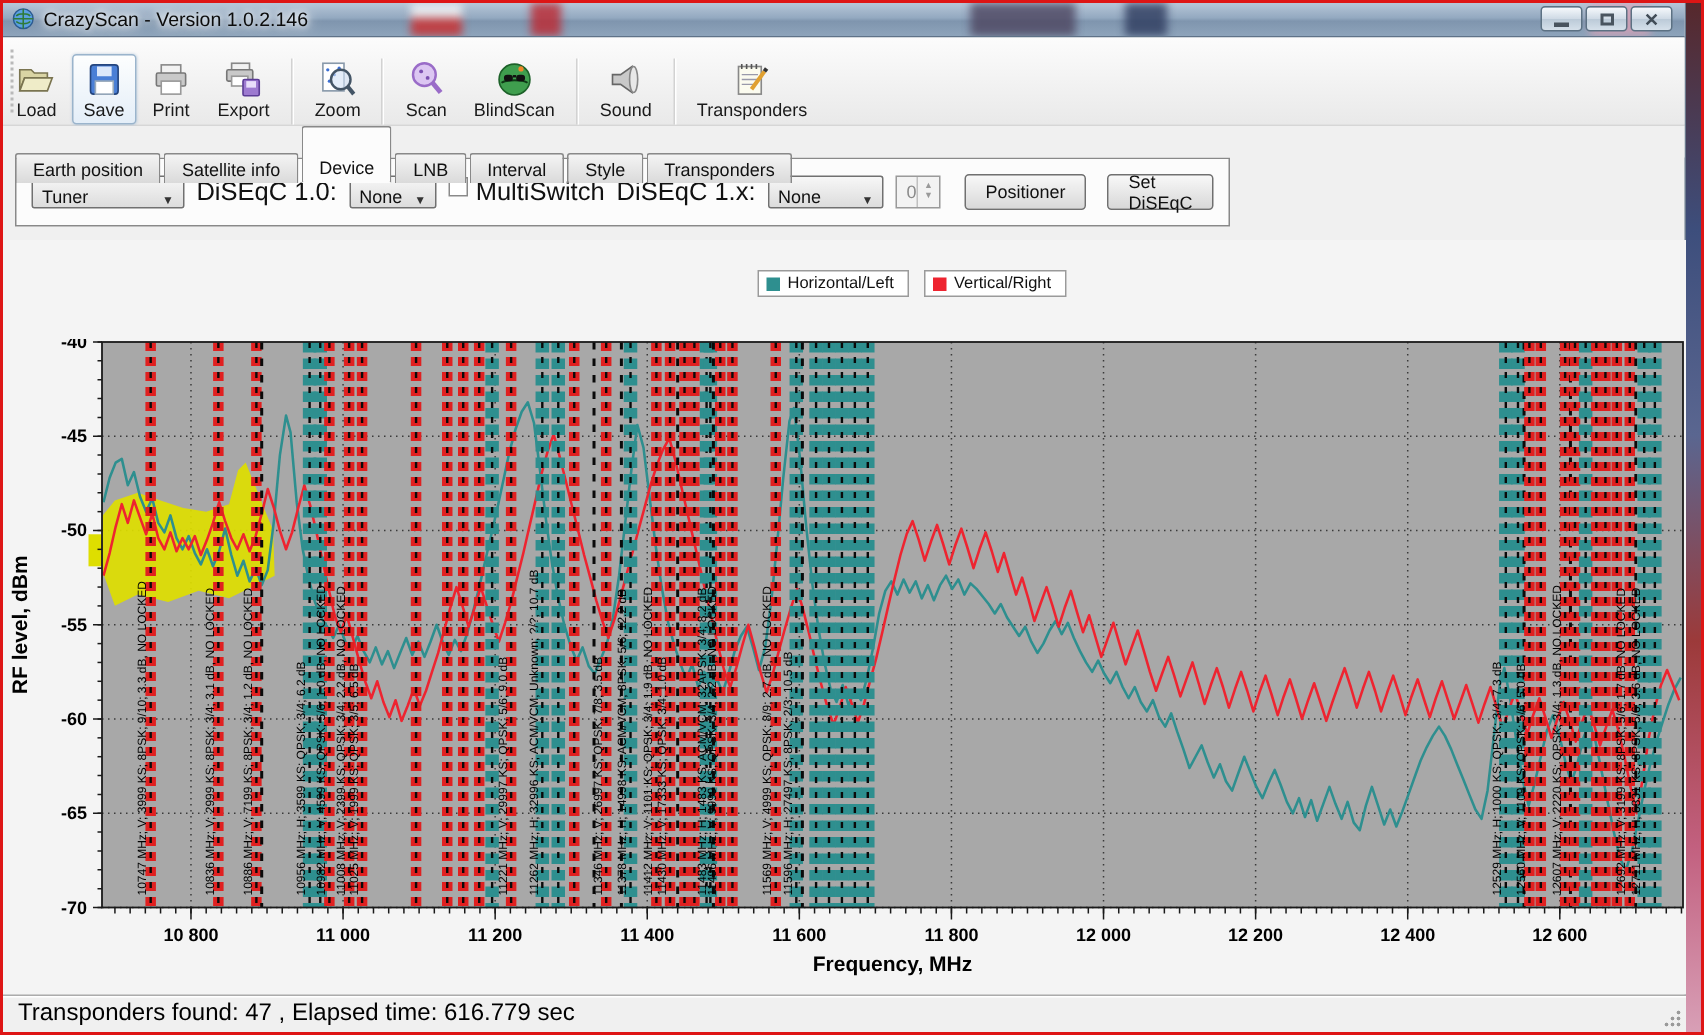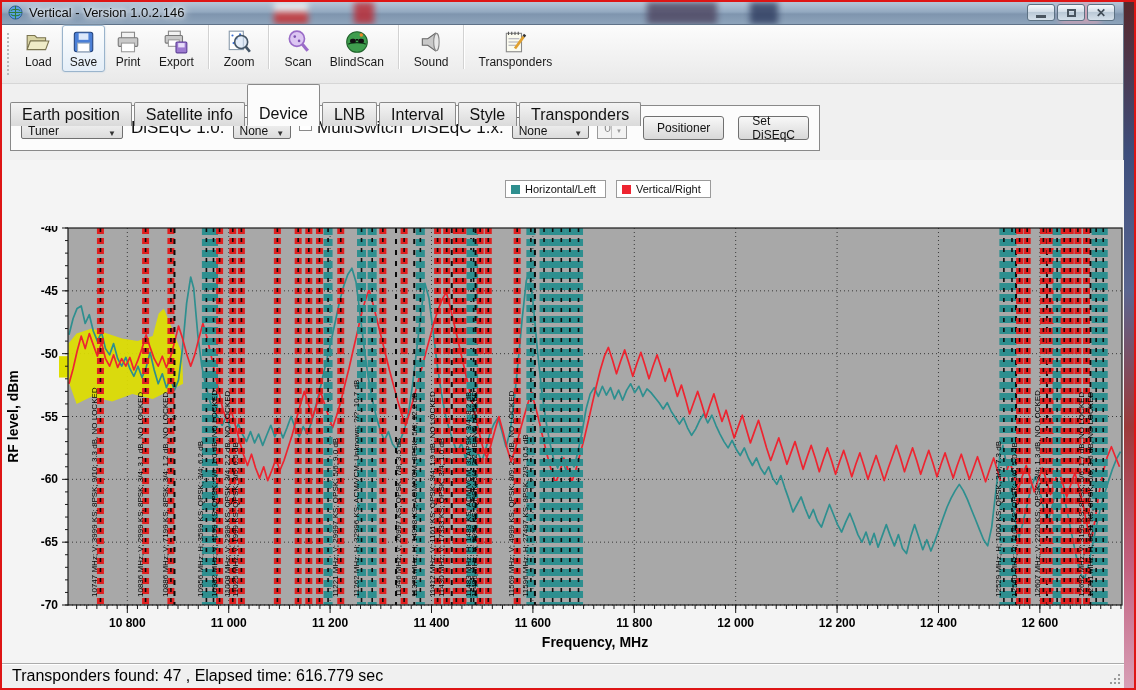--- a/index.html
+++ b/index.html
@@ -24,30 +24,30 @@
   .title-text{font-size:13px;color:#0c0c0c;text-shadow:0 0 4px #fff,0 0 8px #fff,0 0 12px #fff;white-space:nowrap}
   .winbtns{position:absolute;right:8px;top:2px;display:flex;gap:2px}
   .winbtn{width:28px;height:17px;border:1px solid #5c7183;border-radius:3px;box-sizing:border-box;
        background:linear-gradient(#f6f9fc,#cfdae5 50%,#bac9d7 50%,#d5e0ea);
        display:flex;align-items:center;justify-content:center;font-size:10px;color:#3f4a55;font-weight:bold}
   .glyph-min{width:10px;height:3px;background:#49545f;margin-top:7px}
   .glyph-max{width:9px;height:8px;border:2px solid #49545f;box-sizing:border-box}
   .glyph-close{font-size:12px;line-height:1;color:#414c57;font-weight:bold}
   
   .toolbar{height:58px;background:linear-gradient(#fcfcfc,#e9e9e9);border-bottom:1px solid #d6d6d6;
-       display:flex;align-items:flex-start;padding-left:14px;position:relative}
+       display:flex;align-items:flex-end;position:relative}
   .toolbar::before{content:"";position:absolute;left:5px;top:8px;bottom:8px;border-left:2px dotted #b9b9b9}
   .tbtn{display:flex;flex-direction:column;align-items:center;justify-content:center;
        padding:2px 7px;margin:0 1px;border:1px solid transparent;border-radius:3px;font-size:12px;color:#1a1a1a}
   .tbtn .ticon{height:27px;display:flex;align-items:center}
   .tbtn.selected{border:1px solid #9ab4cc;background:linear-gradient(#fdfefe,#e4eef8);box-shadow:0 0 2px #bcd}
   .tsep{width:0;height:44px;border-left:1px solid #d2d2d2;border-right:1px solid #ffffff;margin:0 5px}
   
   .tabs{height:21px;padding-left:8px;position:relative;z-index:3;background:#f0f0f0}
-  .tab{display:inline-block;padding:3px 11px 2px;margin-right:2px;font-size:16px;color:#111;
+  .tab{display:inline-block;padding:3px 11px 2px;margin-right:2px;font-size:12px;color:#111;
        background:linear-gradient(#f4f4f4,#dadada);border:1px solid #898989;border-bottom:none;
        border-radius:2px 2px 0 0;position:relative;top:1px}
   .tab.active{background:#fcfcfc;padding-top:20px;top:0;z-index:4;border-bottom:1px solid #fcfcfc;margin-bottom:-1px}
   
   .panel{margin-left:8px;width:810px;height:46px;background:#fcfcfc;border:1px solid #898989;
        box-sizing:border-box;display:flex;align-items:center;gap:8px;padding:0 10px;position:relative;z-index:2}
   .combo{height:22px;border:1px solid #707070;border-radius:2px;box-sizing:border-box;
        background:linear-gradient(#f7f7f7,#dcdcdc);display:inline-flex;align-items:flex-end;
        padding:0 6px;font-size:12px;color:#111}
   .combo .arrow{margin-left:auto;font-size:8px;color:#333;padding-left:8px}
@@ -98,21 +98,21 @@
     <div class="blob b3"></div>
     <div class="blob b4"></div>
     <div class="blob b5"></div>
     <div class="title-left">
       <span style="display:inline-flex">
         <svg width="15" height="15" viewBox="0 0 16 16">
             <circle cx="8" cy="8" r="7" fill="#5aa0e0" stroke="#2a5a90"></circle>
             <path d="M3 6c2-2 8-2 10 0M3 10c2 2 8 2 10 0M8 1v14M1 8h14" stroke="#2f7a3a" stroke-width="1.1" fill="none"></path>
           </svg>
       </span>
-      <span class="title-text">Vertical - Version 1.0.2.146</span>
+      <span class="title-text">CrazyScan - Version 1.0.2.146</span>
     </div>
     <div class="winbtns">
       <span class="winbtn">
           <span class="glyph-min"></span>
         </span>
       <span class="winbtn">
           <span class="glyph-max"></span>
         </span>
       <span class="winbtn">
           <span class="glyph-close">✕</span>

